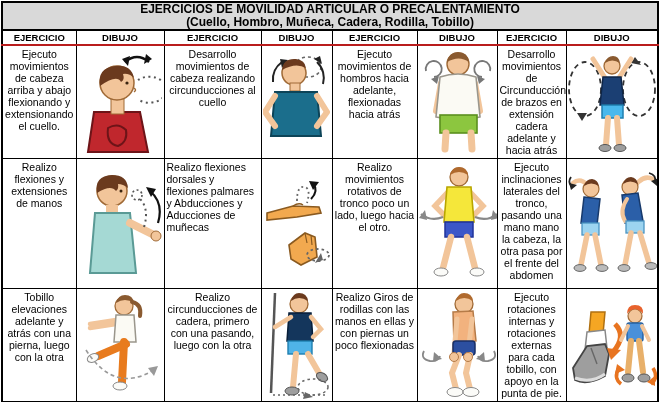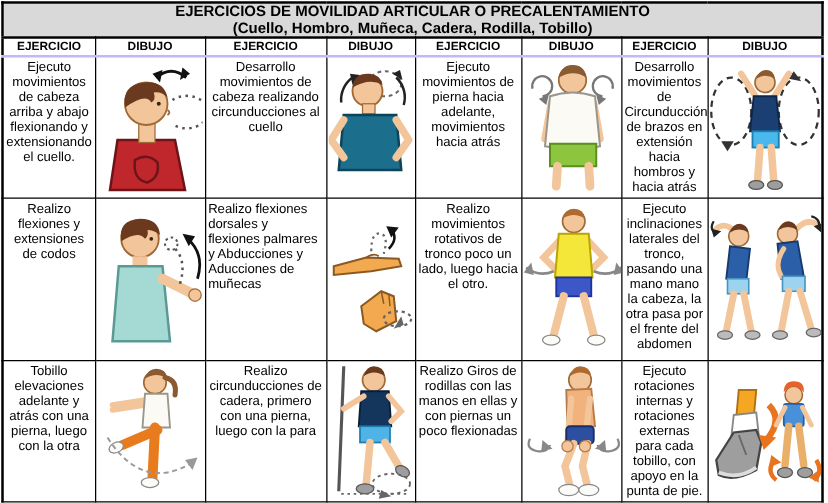--- a/index.html
+++ b/index.html
@@ -1,20 +1,20 @@
 <!DOCTYPE html>
 <html><head>
 <meta charset="utf-8">
 <style>
   html,body{margin:0;padding:0;background:#ffffff;}
   body{width:662px;height:402px;overflow:hidden;font-family:"Liberation Sans",sans-serif;}
   table{border-collapse:collapse;table-layout:fixed;width:592px;margin:1px;border:2px solid #000;}
   td,th{border:1px solid #000;padding:0;overflow:hidden;}
   .title-cell{background:#d9d9d9;text-align:center;font-weight:bold;font-size:12px;line-height:13px;height:26px;vertical-align:middle;border-bottom:2px solid #000;color:#000;}
-  th.colhead{background:#ffffff;font-size:9.5px;font-weight:bold;height:13px;text-align:center;vertical-align:middle;border-bottom:2px solid #c4b5fd;color:#000;letter-spacing:0px;}
+  th.colhead{background:#ffffff;font-size:9.5px;font-weight:bold;height:13px;text-align:center;vertical-align:middle;border-bottom:2px solid #b91c1c;color:#000;letter-spacing:0px;}
   td.ex{font-size:10.5px;line-height:12px;text-align:center;vertical-align:top;padding:2px 2px;color:#000;}
   td.ex.left{text-align:left;}
   td.draw{vertical-align:middle;text-align:center;background:#fff;}
   svg{display:block;margin:0 auto;}
   .r1{height:113px;} .r2{height:130px;} .r3{height:113px;}
 </style>
 </head>
 <body>
 
 <table>
@@ -74,57 +74,57 @@
         <path d="M60,34 a22,22 0 0 0 -6,-22" fill="none" stroke="#222" stroke-width="2"></path>
         <polygon points="51,9 59,14 57,6" fill="#222"></polygon>
         <circle cx="31" cy="23" r="12" fill="#f2c59a" stroke="#a06a36" stroke-width="1.5" transform="rotate(-12 31 23)"></circle>
         <path d="M19,20 q1,-12 14,-11 q9,1 10,9 q-10,-6 -24,2 z" fill="#6b3a1e"></path>
         <rect x="27" y="33" width="10" height="8" fill="#f2c59a" stroke="#a06a36" stroke-width="1"></rect>
         <polygon points="12,42 54,42 58,86 8,86" fill="#1b6e8c" stroke="#0d4458" stroke-width="2"></polygon>
         <path d="M12,46 L2,62 L12,76" fill="none" stroke="#f2c59a" stroke-width="6" stroke-linecap="round"></path>
         <path d="M54,46 L64,62 L54,76" fill="none" stroke="#f2c59a" stroke-width="6" stroke-linecap="round"></path>
       </svg>
     </td>
-    <td class="ex">Ejecuto movimientos de pierna hacia adelante, movimientos hacia atrás</td>
+    <td class="ex">Ejecuto movimientos de hombros hacia adelante, flexionadas hacia atrás</td>
     <td class="draw">
       <svg width="80" height="106" viewBox="0 0 80 106">
         <path d="M8,22 a8,8 0 1 1 8,6" fill="none" stroke="#777" stroke-width="1.8"></path>
         <polygon points="13,30 21,27 19,35" fill="#777"></polygon>
         <path d="M72,22 a8,8 0 1 0 -8,6" fill="none" stroke="#777" stroke-width="1.8"></path>
         <polygon points="67,30 59,27 61,35" fill="#777"></polygon>
         <circle cx="40" cy="15" r="11" fill="#f2c59a" stroke="#a06a36" stroke-width="1.4"></circle>
         <path d="M29,13 q2,-10 11,-10 q10,0 11,10 q-10,-7 -22,0 z" fill="#8a5a30"></path>
         <path d="M23,34 L18,62" stroke="#f2c59a" stroke-width="6" stroke-linecap="round"></path>
         <path d="M57,34 L62,62" stroke="#f2c59a" stroke-width="6" stroke-linecap="round"></path>
         <path d="M22,28 q18,-6 36,0 l4,40 q-22,5 -44,0 z" fill="#fbfaf4" stroke="#9a968c" stroke-width="1.6"></path>
         <rect x="22" y="66" width="37" height="18" fill="#8cc63f" stroke="#5a8f1f" stroke-width="1.6"></rect>
         <path d="M28,84 L27,100 M53,84 L54,100" stroke="#f2c59a" stroke-width="7" stroke-linecap="round"></path>
       </svg>
     </td>
-    <td class="ex">Desarrollo movimientos de Circunducción de brazos en extensión hacia hombros y hacia atrás</td>
+    <td class="ex">Desarrollo movimientos de Circunducción de brazos en extensión cadera adelante y hacia atrás</td>
     <td class="draw">
       <svg width="90" height="106" viewBox="0 0 90 106">
         <ellipse cx="18" cy="40" rx="16" ry="27" fill="none" stroke="#333" stroke-width="1.8" stroke-dasharray="5,4"></ellipse>
         <polygon points="10,64 20,64 15,72" fill="#333"></polygon>
         <ellipse cx="72" cy="40" rx="16" ry="27" fill="none" stroke="#333" stroke-width="1.8" stroke-dasharray="5,4"></ellipse>
         <polygon points="64,14 74,16 68,8" fill="#333"></polygon>
         <path d="M40,32 L26,10 M50,32 L64,10" stroke="#f2c59a" stroke-width="5" stroke-linecap="round"></path>
         <circle cx="45" cy="17" r="8" fill="#f2c59a" stroke="#a06a36" stroke-width="1.3"></circle>
         <path d="M38,14 q2,-7 8,-7 q6,0 7,7 q-8,-5 -15,0 z" fill="#8a5a30"></path>
         <polygon points="36,28 54,28 57,56 33,56" fill="#1b3f73" stroke="#0e2547" stroke-width="1.5"></polygon>
         <rect x="35" y="56" width="21" height="13" fill="#49b8ec" stroke="#1f7fb0" stroke-width="1.5"></rect>
         <path d="M41,69 L39,96 M50,69 L52,96" stroke="#f2c59a" stroke-width="6" stroke-linecap="round"></path>
         <ellipse cx="38" cy="99" rx="6" ry="3.5" fill="#9e9e9e" stroke="#555"></ellipse>
         <ellipse cx="53" cy="99" rx="6" ry="3.5" fill="#9e9e9e" stroke="#555"></ellipse>
       </svg>
     </td>
   </tr>
 
   <tr class="r2">
-    <td class="ex">Realizo flexiones y extensiones de codos</td>
+    <td class="ex">Realizo flexiones y extensiones de manos</td>
     <td class="draw">
       <svg width="84" height="118" viewBox="0 0 84 118">
         <circle cx="34" cy="26" r="15" fill="#f2c59a" stroke="#a06a36" stroke-width="1.5"></circle>
         <path d="M19,28 q-3,-17 15,-18 q15,0 16,13 q-5,-4 -10,-4 q1,5 -2,7 q-5,-7 -19,2 z" fill="#6b3a1e"></path>
         <circle cx="43" cy="26" r="1.5" fill="#3a2410"></circle>
         <rect x="28" y="40" width="12" height="9" fill="#f2c59a"></rect>
         <polygon points="17,48 52,48 58,108 12,108" fill="#a5d9d4" stroke="#5a9a95" stroke-width="2"></polygon>
         <path d="M52,58 L76,70" stroke="#f2c59a" stroke-width="8" stroke-linecap="round"></path>
         <circle cx="78" cy="71" r="5" fill="#f2c59a" stroke="#a06a36"></circle>
         <path d="M66,62 q6,-20 -6,-30" fill="none" stroke="#555" stroke-width="2" stroke-dasharray="2,3.5"></path>
@@ -202,21 +202,21 @@
         <path d="M38,30 L12,34 M38,34 L12,38" stroke="#f2c59a" stroke-width="4.5" stroke-linecap="round"></path>
         <polygon points="38,25 56,25 58,52 36,52" fill="#fbfaf4" stroke="#9a968c" stroke-width="1.5"></polygon>
         <path d="M46,52 L44,92" stroke="#e87b1e" stroke-width="8" stroke-linecap="round"></path>
         <path d="M48,54 L20,66" stroke="#e87b1e" stroke-width="8" stroke-linecap="round"></path>
         <ellipse cx="42" cy="96" rx="7" ry="4" fill="#fbfbf8" stroke="#888"></ellipse>
         <ellipse cx="15" cy="68" rx="6" ry="4" fill="#fbfbf8" stroke="#888" transform="rotate(-25 15 68)"></ellipse>
         <path d="M8,60 q28,44 68,20" fill="none" stroke="#999" stroke-width="1.6" stroke-dasharray="4,3"></path>
         <polygon points="80,76 70,78 76,86" fill="#999"></polygon>
       </svg>
     </td>
-    <td class="ex">Realizo circunducciones de cadera, primero con una pierna, luego con la para</td>
+    <td class="ex">Realizo circunducciones de cadera, primero con una pasando, luego con la otra</td>
     <td class="draw">
       <svg width="67" height="112" viewBox="0 0 67 112">
         <path d="M12,4 L8,104" stroke="#555" stroke-width="2.5"></path>
         <circle cx="36" cy="15" r="9" fill="#f2c59a" stroke="#a06a36" stroke-width="1.3"></circle>
         <path d="M28,12 q2,-8 8,-8 q8,0 9,8 q-9,-6 -17,0 z" fill="#6b3a1e"></path>
         <polygon points="26,24 48,24 50,52 24,52" fill="#14365c" stroke="#081e38" stroke-width="1.5"></polygon>
         <path d="M28,28 L12,38" stroke="#f2c59a" stroke-width="4.5" stroke-linecap="round"></path>
         <path d="M48,28 L58,40 L50,48" fill="none" stroke="#f2c59a" stroke-width="4.5" stroke-linecap="round"></path>
         <rect x="25" y="52" width="24" height="13" fill="#4fb3e8" stroke="#1f7fb0" stroke-width="1.4"></rect>
         <path d="M33,65 L30,98" stroke="#f2c59a" stroke-width="6" stroke-linecap="round"></path>

